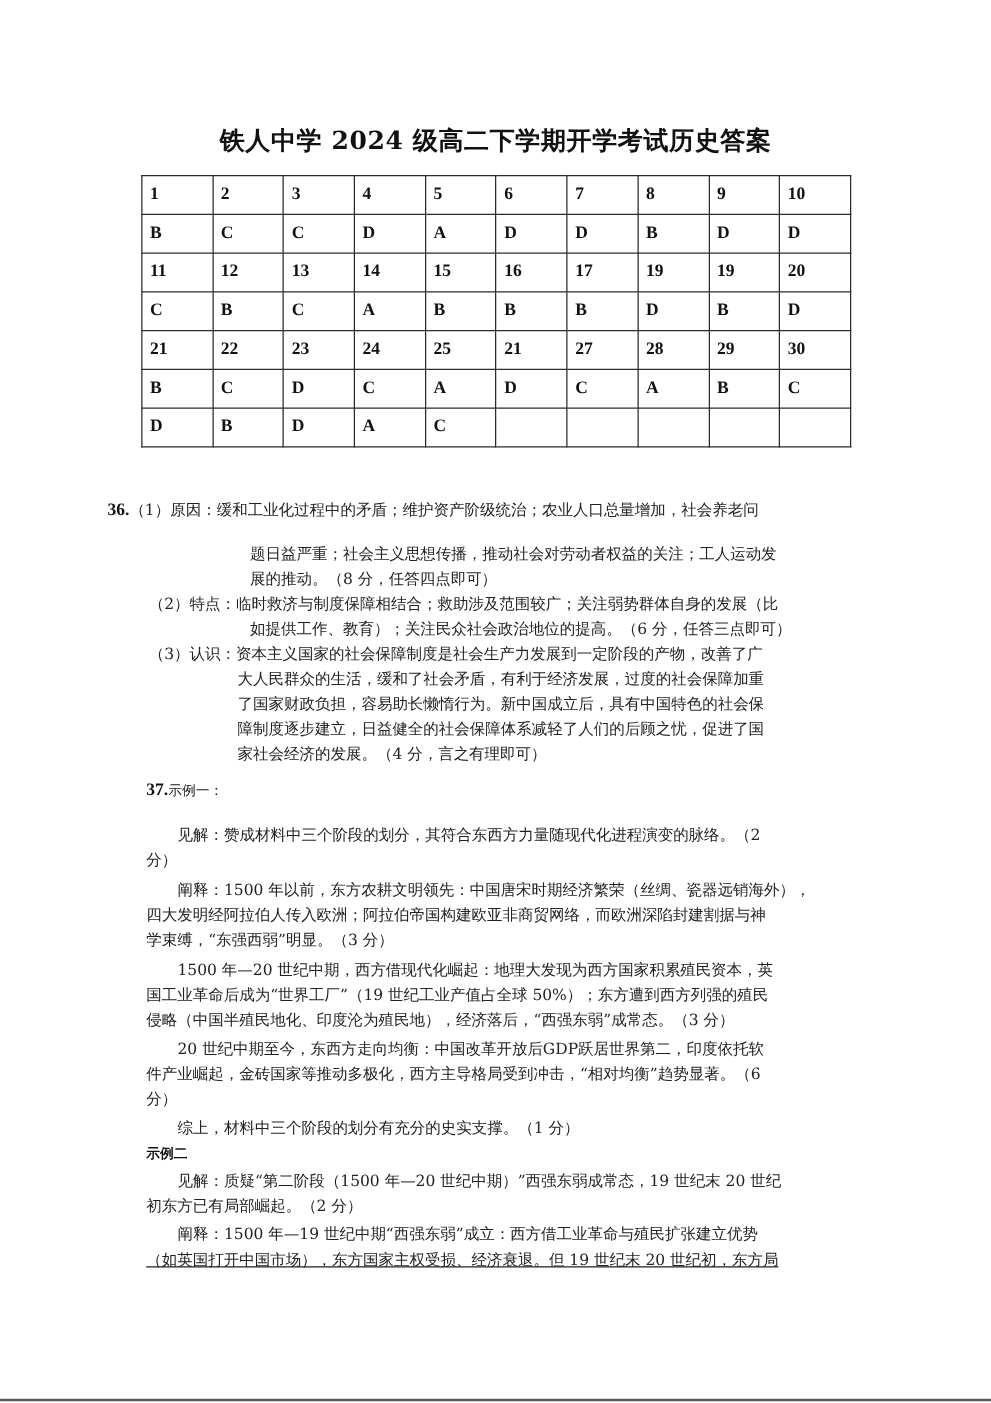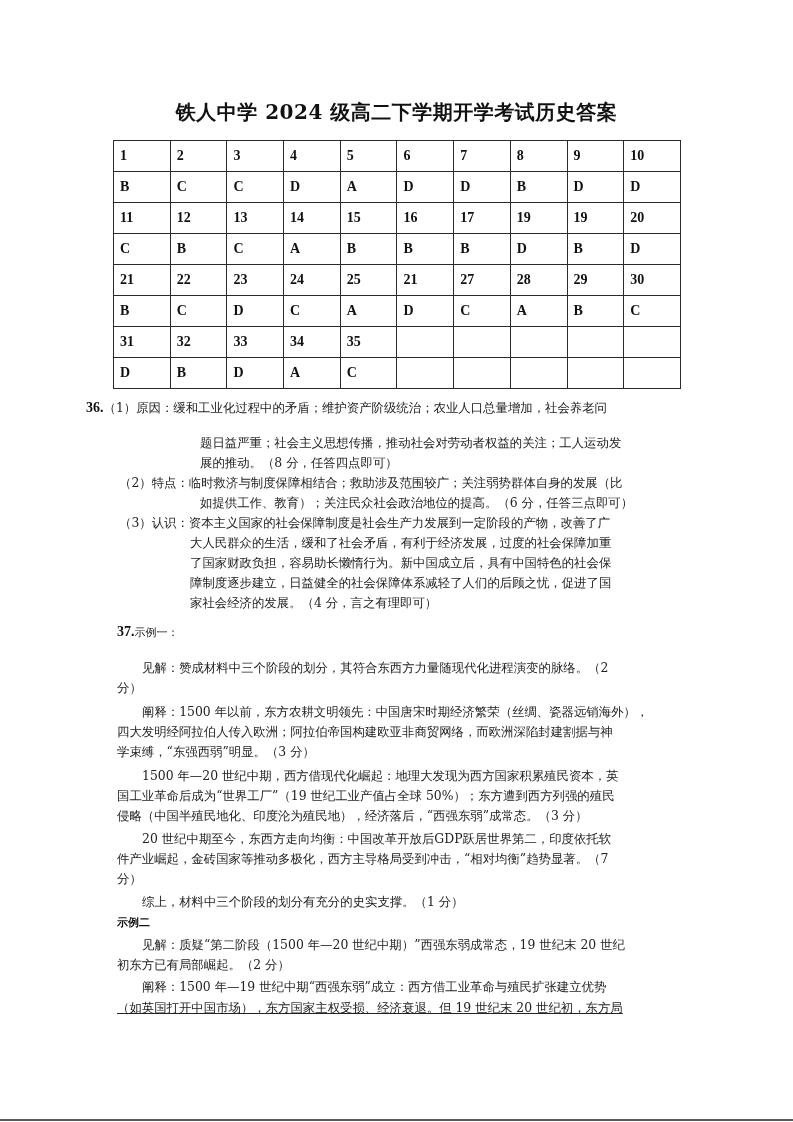--- a/index.html
+++ b/index.html
@@ -142,32 +142,20 @@
         <td>B</td>
         <td>C</td>
         <td>D</td>
         <td>C</td>
         <td>A</td>
         <td>D</td>
         <td>C</td>
         <td>A</td>
         <td>B</td>
         <td>C</td>
-      </tr>
-      <tr>
-        <td>31</td>
-        <td>32</td>
-        <td>33</td>
-        <td>34</td>
-        <td>35</td>
-        <td></td>
-        <td></td>
-        <td></td>
-        <td></td>
-        <td></td>
       </tr>
       <tr>
         <td>D</td>
         <td>B</td>
         <td>D</td>
         <td>A</td>
         <td>C</td>
         <td></td>
         <td></td>
         <td></td>
@@ -195,21 +183,21 @@
 </div>
 <div class="text" style="left:142px; top:658px;">见解：赞成材料中三个阶段的划分，其符合东西方力量随现代化进程演变的脉络。（2</div>
 <div class="text" style="left:117px; top:678px;">分）</div>
 <div class="text" style="left:142px; top:702px;">阐释：1500 年以前，东方农耕文明领先：中国唐宋时期经济繁荣（丝绸、瓷器远销海外），</div>
 <div class="text" style="left:117px; top:722px;">四大发明经阿拉伯人传入欧洲；阿拉伯帝国构建欧亚非商贸网络，而欧洲深陷封建割据与神</div>
 <div class="text" style="left:117px; top:742px;">学束缚，“东强西弱”明显。（3 分）</div>
 <div class="text" style="left:142px; top:766px;">1500 年—20 世纪中期，西方借现代化崛起：地理大发现为西方国家积累殖民资本，英</div>
 <div class="text" style="left:117px; top:786px;">国工业革命后成为“世界工厂”（19 世纪工业产值占全球 50%）；东方遭到西方列强的殖民</div>
 <div class="text" style="left:117px; top:806px;">侵略（中国半殖民地化、印度沦为殖民地），经济落后，“西强东弱”成常态。（3 分）</div>
 <div class="text" style="left:142px; top:829px;">20 世纪中期至今，东西方走向均衡：中国改革开放后GDP跃居世界第二，印度依托软</div>
-<div class="text" style="left:117px; top:849px;">件产业崛起，金砖国家等推动多极化，西方主导格局受到冲击，“相对均衡”趋势显著。（7</div>
+<div class="text" style="left:117px; top:849px;">件产业崛起，金砖国家等推动多极化，西方主导格局受到冲击，“相对均衡”趋势显著。（6</div>
 <div class="text" style="left:117px; top:869px;">分）</div>
 <div class="text" style="left:142px; top:892px;">综上，材料中三个阶段的划分有充分的史实支撑。（1 分）</div>
 <div class="text sub-head" style="left:117px; top:913px;">示例二</div>
 <div class="text" style="left:142px; top:935px;">见解：质疑“第二阶段（1500 年—20 世纪中期）”西强东弱成常态，19 世纪末 20 世纪</div>
 <div class="text" style="left:117px; top:955px;">初东方已有局部崛起。（2 分）</div>
 <div class="text" style="left:142px; top:977px;">阐释：1500 年—19 世纪中期“西强东弱”成立：西方借工业革命与殖民扩张建立优势</div>
 <div class="text" style="left:117px; top:998px;text-decoration:underline;">（如英国打开中国市场），东方国家主权受损、经济衰退。但 19 世纪末 20 世纪初，东方局</div>
 
 <div class="bottom-rule"></div>
 

